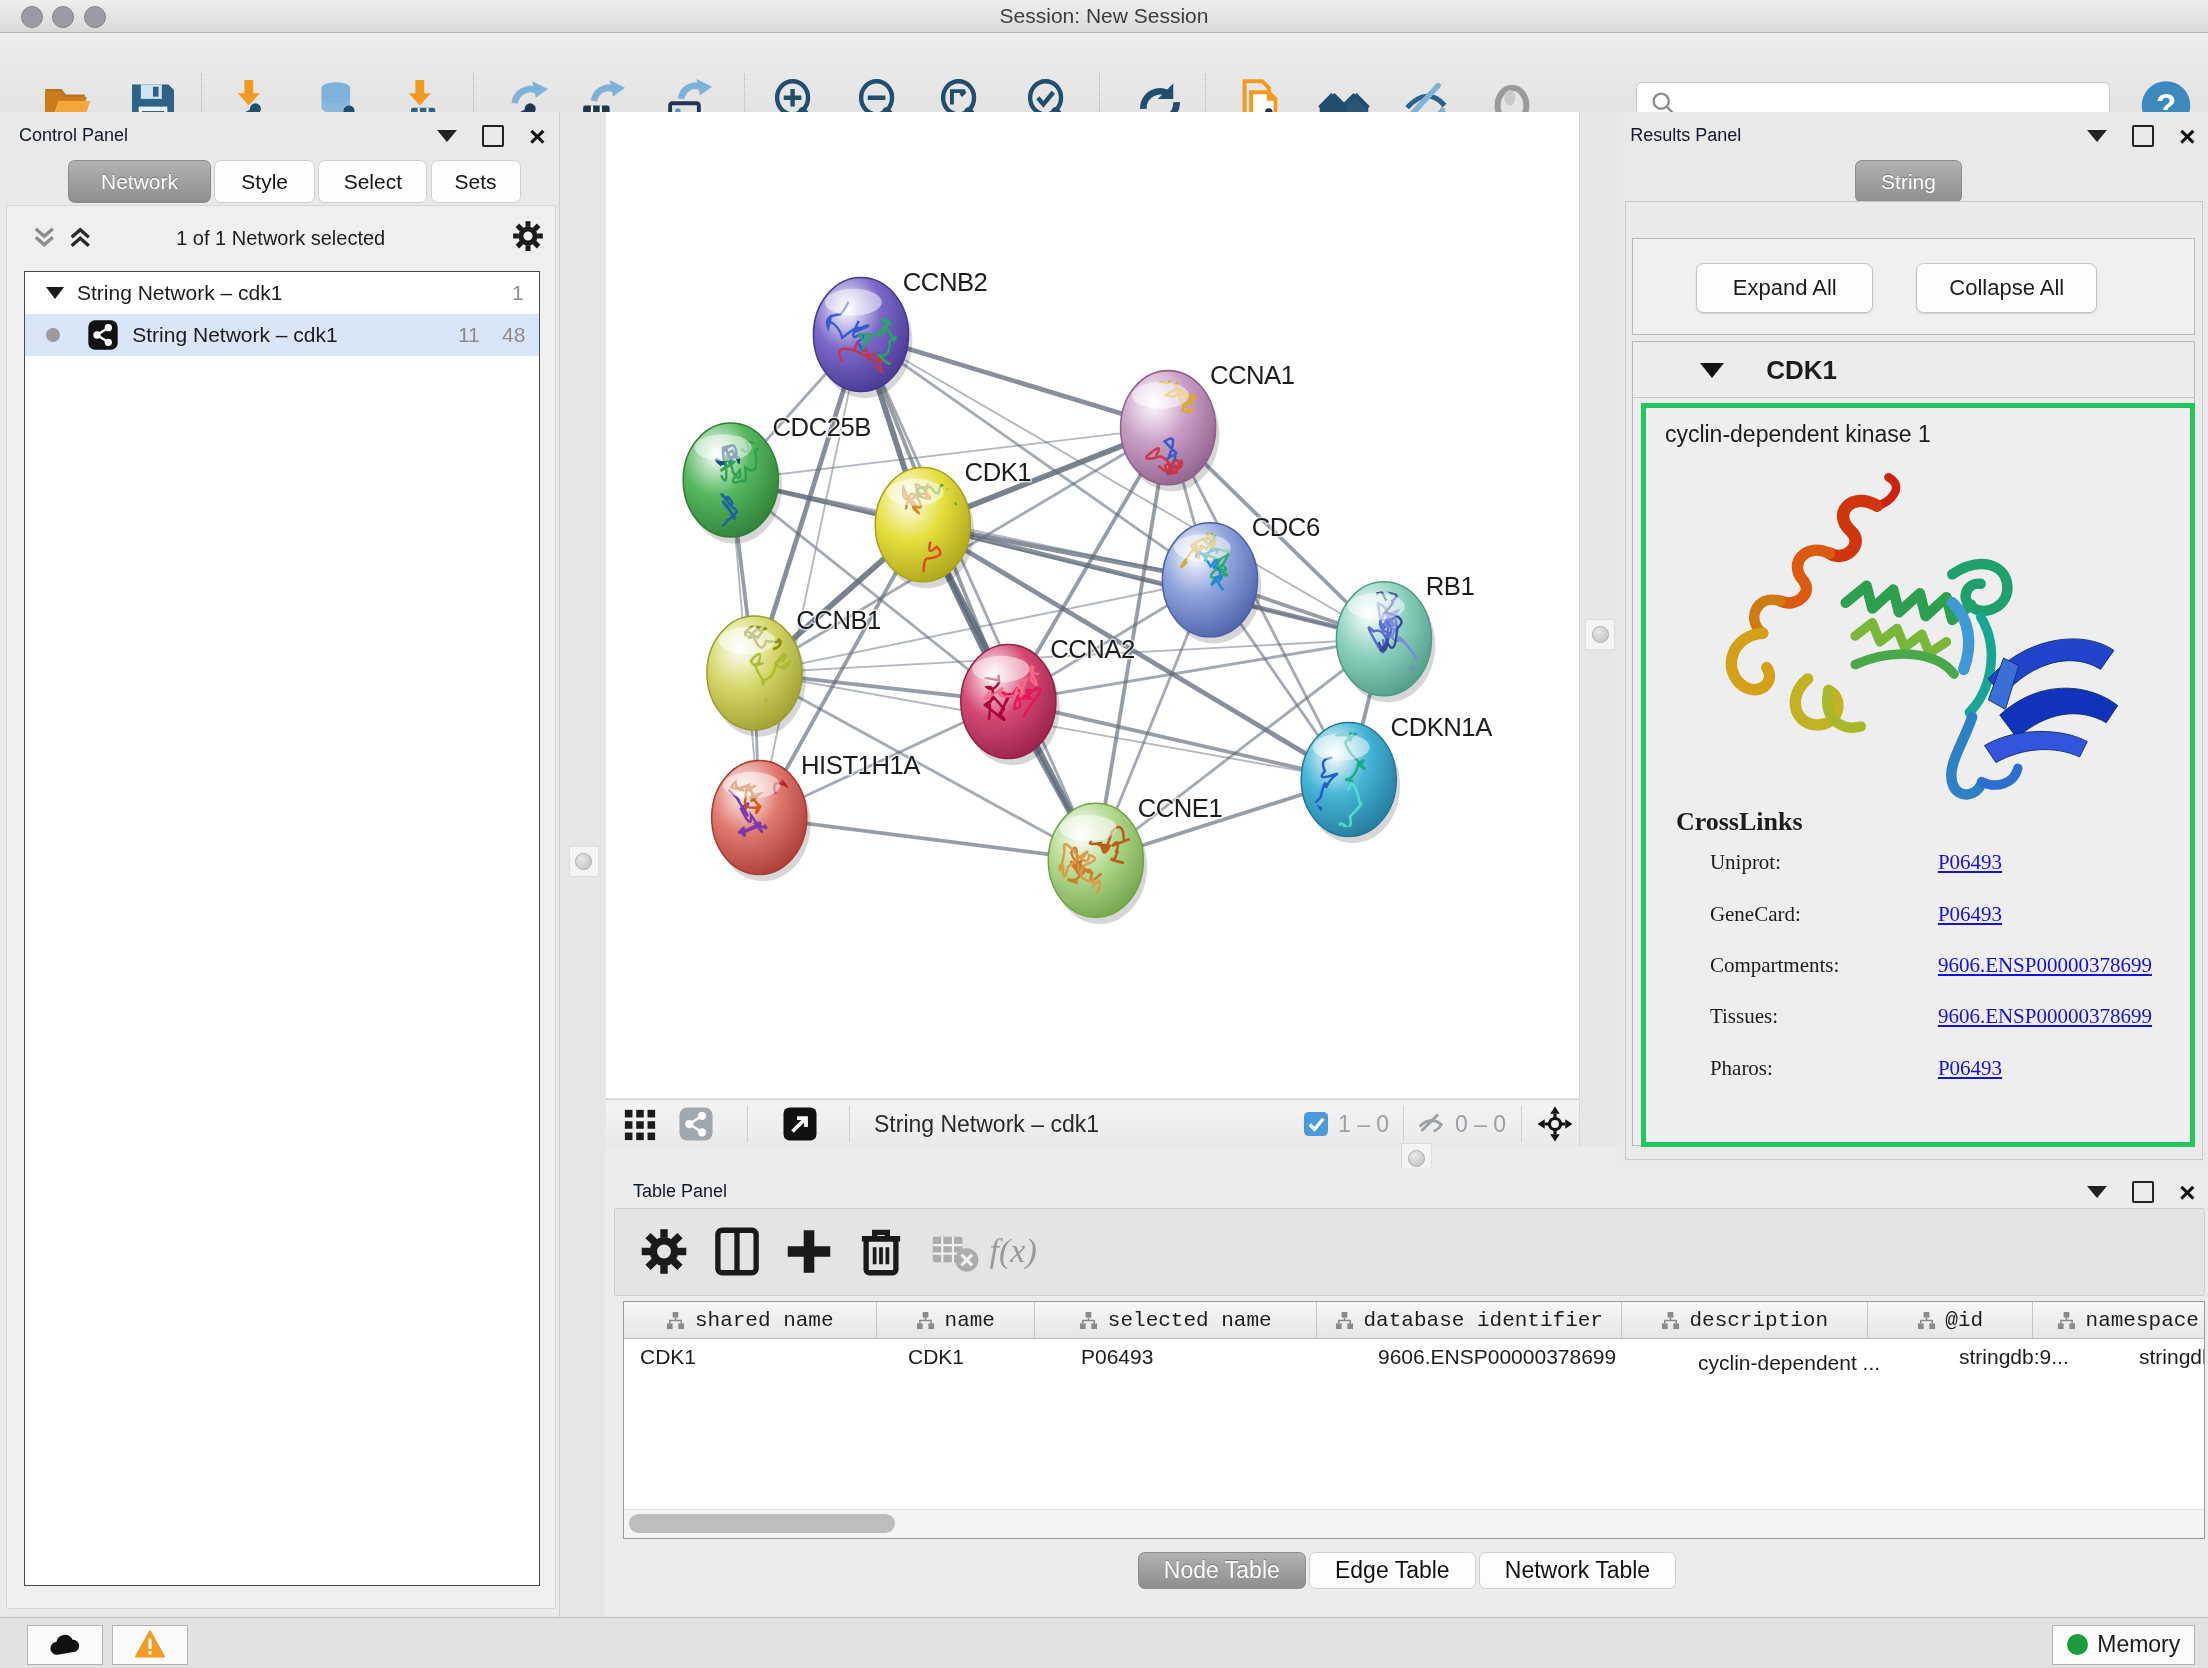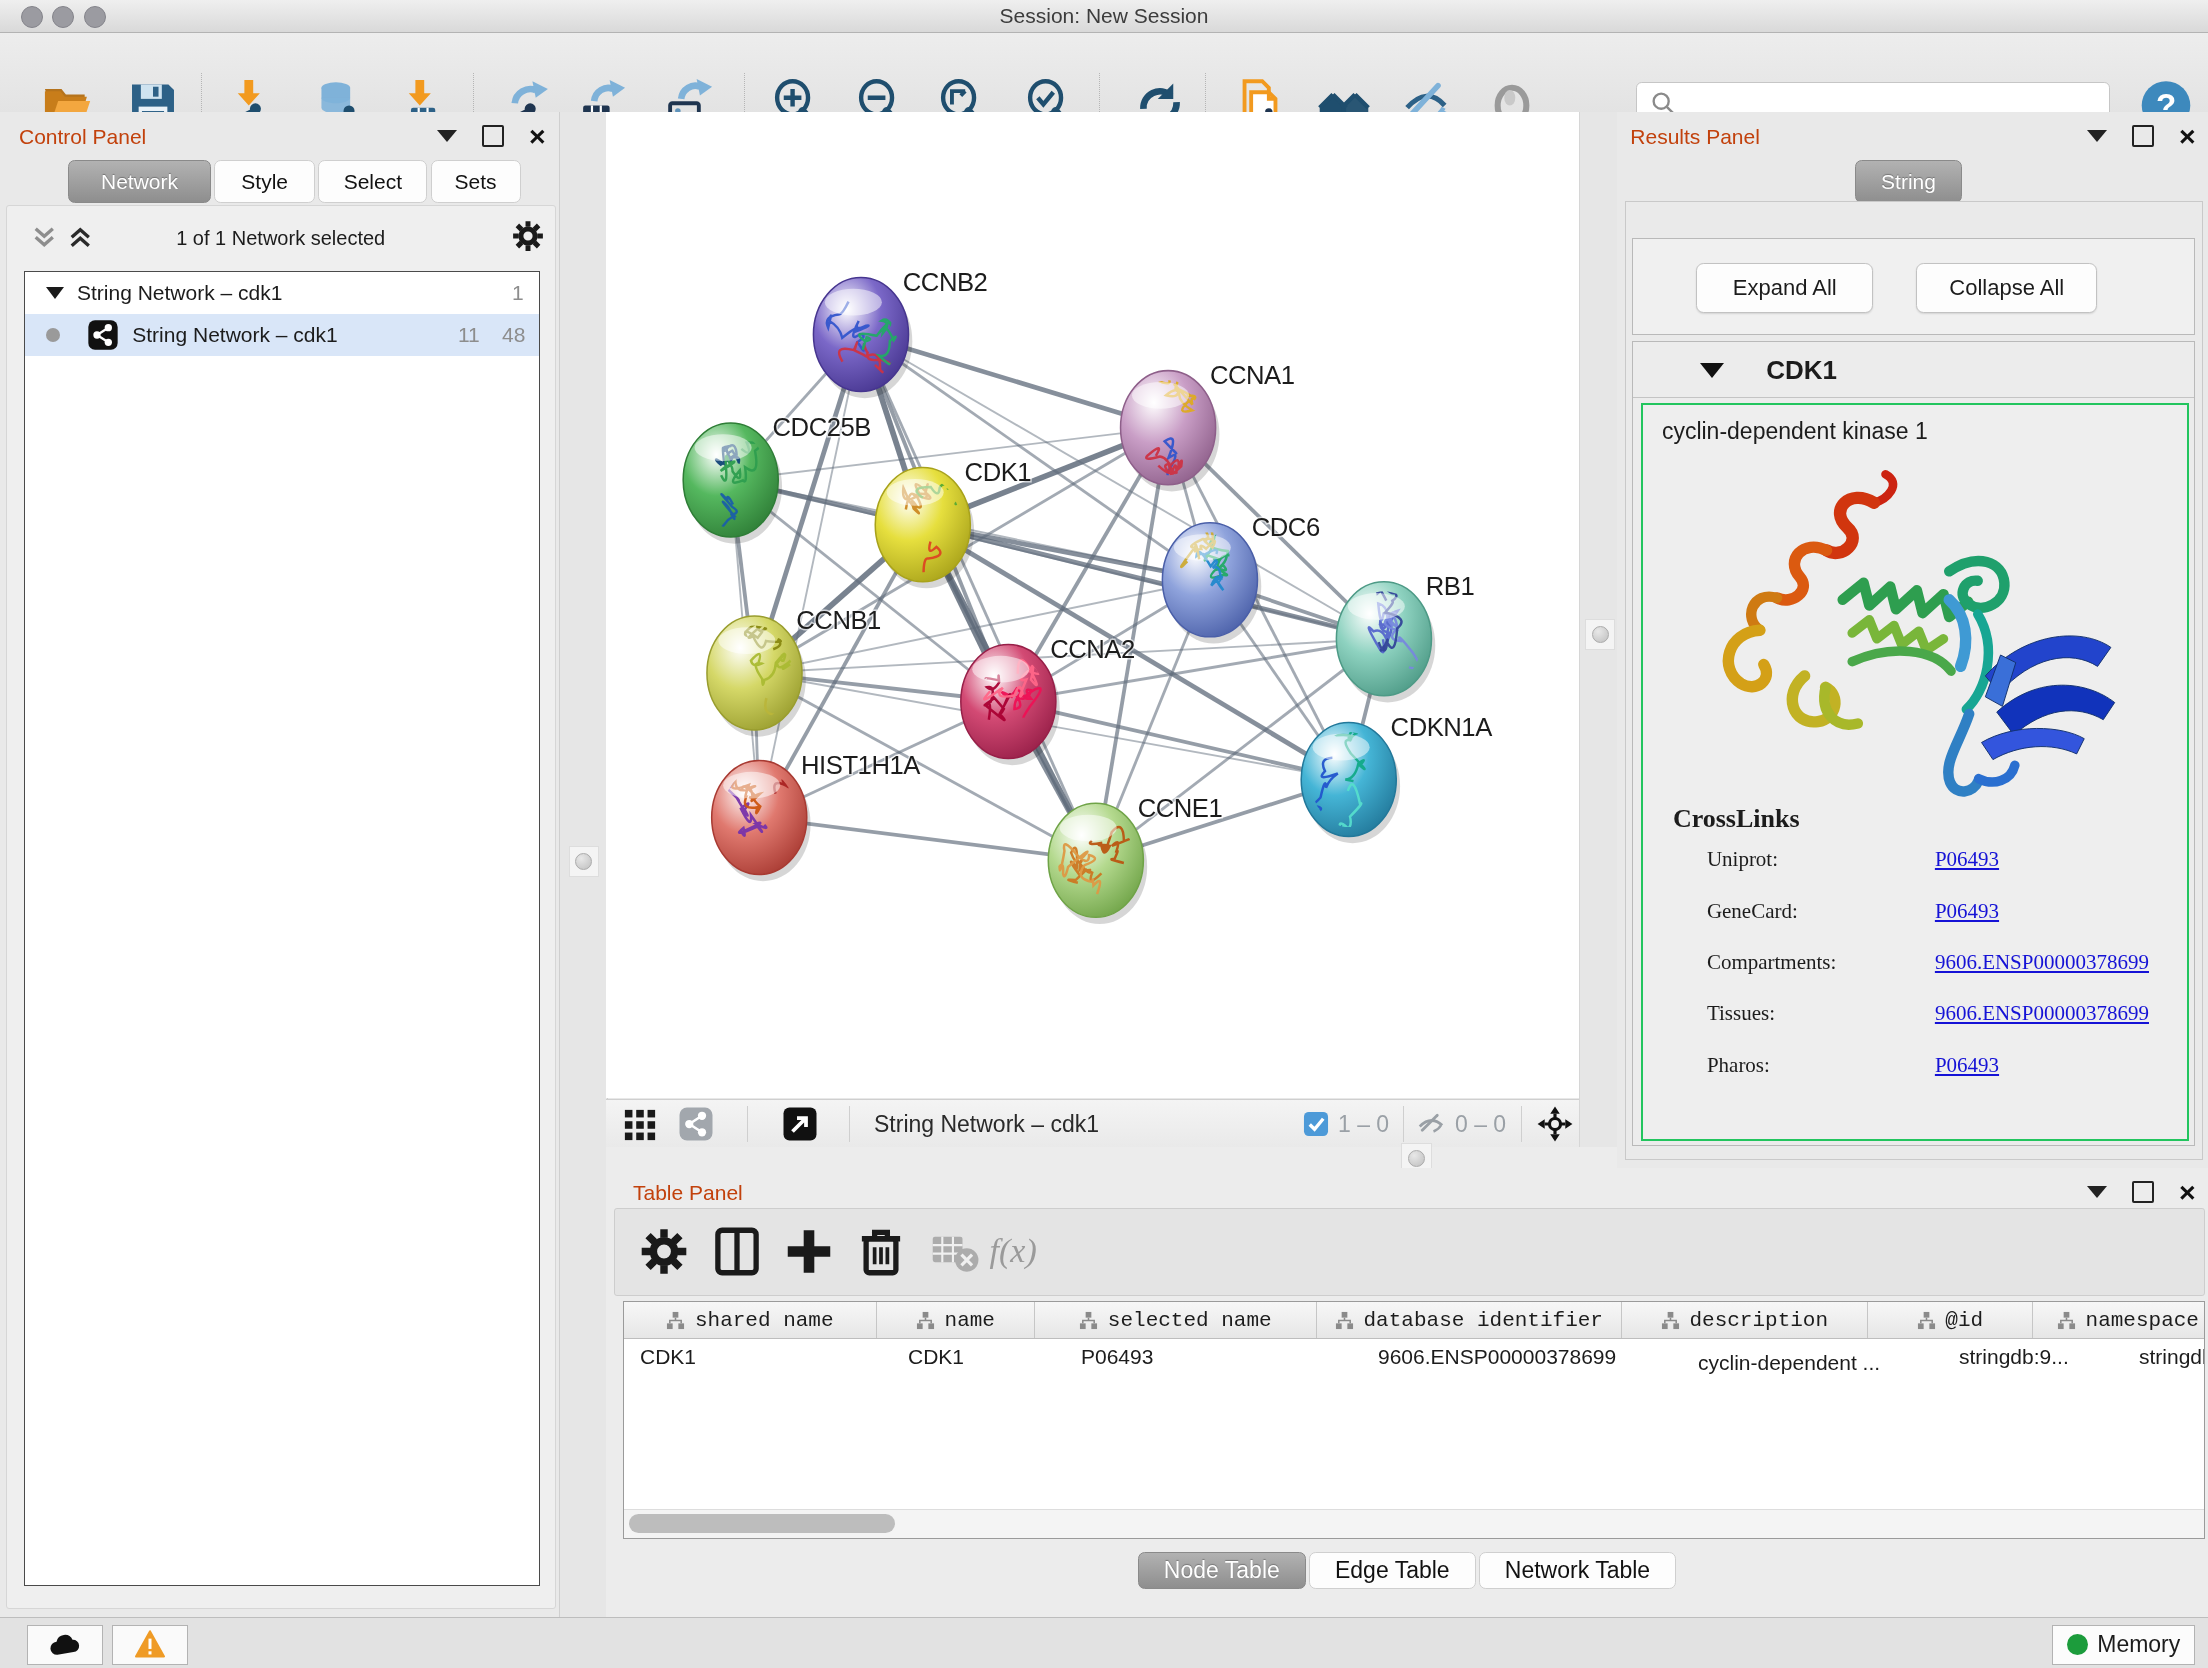--- a/index.html
+++ b/index.html
@@ -16,21 +16,21 @@
   
   #toolbar{left:0;top:33px;width:2208px;height:79px;background:linear-gradient(#ededed,#e3e3e3);
            border-bottom:1px solid #c2c2c2;}
   .tbi{position:absolute;top:46px;width:53px;height:53px;transform:translateX(-50%);cursor:pointer;}
   .tbi svg{width:53px;height:53px;}
   .tb-sep{position:absolute;top:40px;width:0;height:65px;border-left:1.9px dotted #b5b5b5;}
   #searchbox{position:absolute;left:1636px;top:49px;width:472px;height:42px;background:#fff;
              border:1px solid #c6c6c6;border-radius:5.7px;display:flex;align-items:center;}
   #searchbox input{border:none;outline:none;flex:1;font-size:21px;font-family:"Liberation Sans",sans-serif;background:transparent;}
   
-  .panel-title{font-size:21px;color:#c2410c;}
+  .panel-title{font-size:18px;color:#0f172a;}
   .pc-group{position:absolute;display:flex;align-items:center;gap:25px;}
   .pc-tri{width:0;height:0;border-left:10.5px solid transparent;border-right:10.5px solid transparent;
           border-top:12.4px solid #222;cursor:pointer;}
   .pc-sq{width:18px;height:18px;border:2.4px solid #222;border-radius:1.9px;cursor:pointer;}
   .pc-x{font-size:28.5px;font-weight:900;line-height:19px;color:#111;cursor:pointer;}
   .tab{display:inline-block;border:1px solid #cfcfcf;background:#fdfdfd;color:#111;
        border-radius:6.7px;text-align:center;cursor:pointer;white-space:nowrap;}
   .tab.active{background:linear-gradient(#b2b2b2,#8e8e8e);color:#fff;border-color:#8a8a8a;
        text-shadow:0 -1px 1px rgba(0,0,0,.3);}
   
@@ -61,21 +61,21 @@
   #rp-box{position:absolute;left:7.6px;top:89px;width:576px;height:957px;background:#eaeaea;
           border:1px solid #c9c9c9;}
   #rp-expandbox{position:absolute;left:6.7px;top:36px;width:561px;height:95px;background:#f0f0f0;
           border:1px solid #b9b9b9;}
   .rp-btn{position:absolute;top:24px;height:48px;background:#fdfdfd;border:1px solid #c2c2c2;
           border-radius:7.6px;font-size:22px;line-height:48px;text-align:center;cursor:pointer;
           box-shadow:0 1px 1.9px rgba(0,0,0,.12);}
   #rp-gene-box{position:absolute;left:6.7px;top:139px;width:561px;height:803px;background:#ececec;
           border:1px solid #b9b9b9;}
   #rp-gene-inner{position:absolute;left:7.6px;top:61px;width:544px;height:734px;background:#eee;
-          border:2px solid #22c55e;}
+          border:5px solid #22c55e;}
   .serif{font-family:"Liberation Serif",serif;}
   .xlink{color:#1512d6;text-decoration:underline;cursor:pointer;}
   .xl-row{position:absolute;left:64px;font-size:21px;}
   .xl-val{position:absolute;left:228px;top:0;}
   
   #table-panel{left:606px;top:1168px;width:1603px;height:449px;background:#ececec;}
   #tp-toolbar{position:absolute;left:7.6px;top:40px;width:1589px;height:86px;background:#e4e4e4;
               border:1px solid #cdcdcd;border-radius:2.9px;}
   .tpi{position:absolute;top:17px;width:51px;height:51px;transform:translateX(-50%);cursor:pointer;}
   #tp-table{position:absolute;left:17px;top:133px;width:1580px;height:236px;background:#fff;

